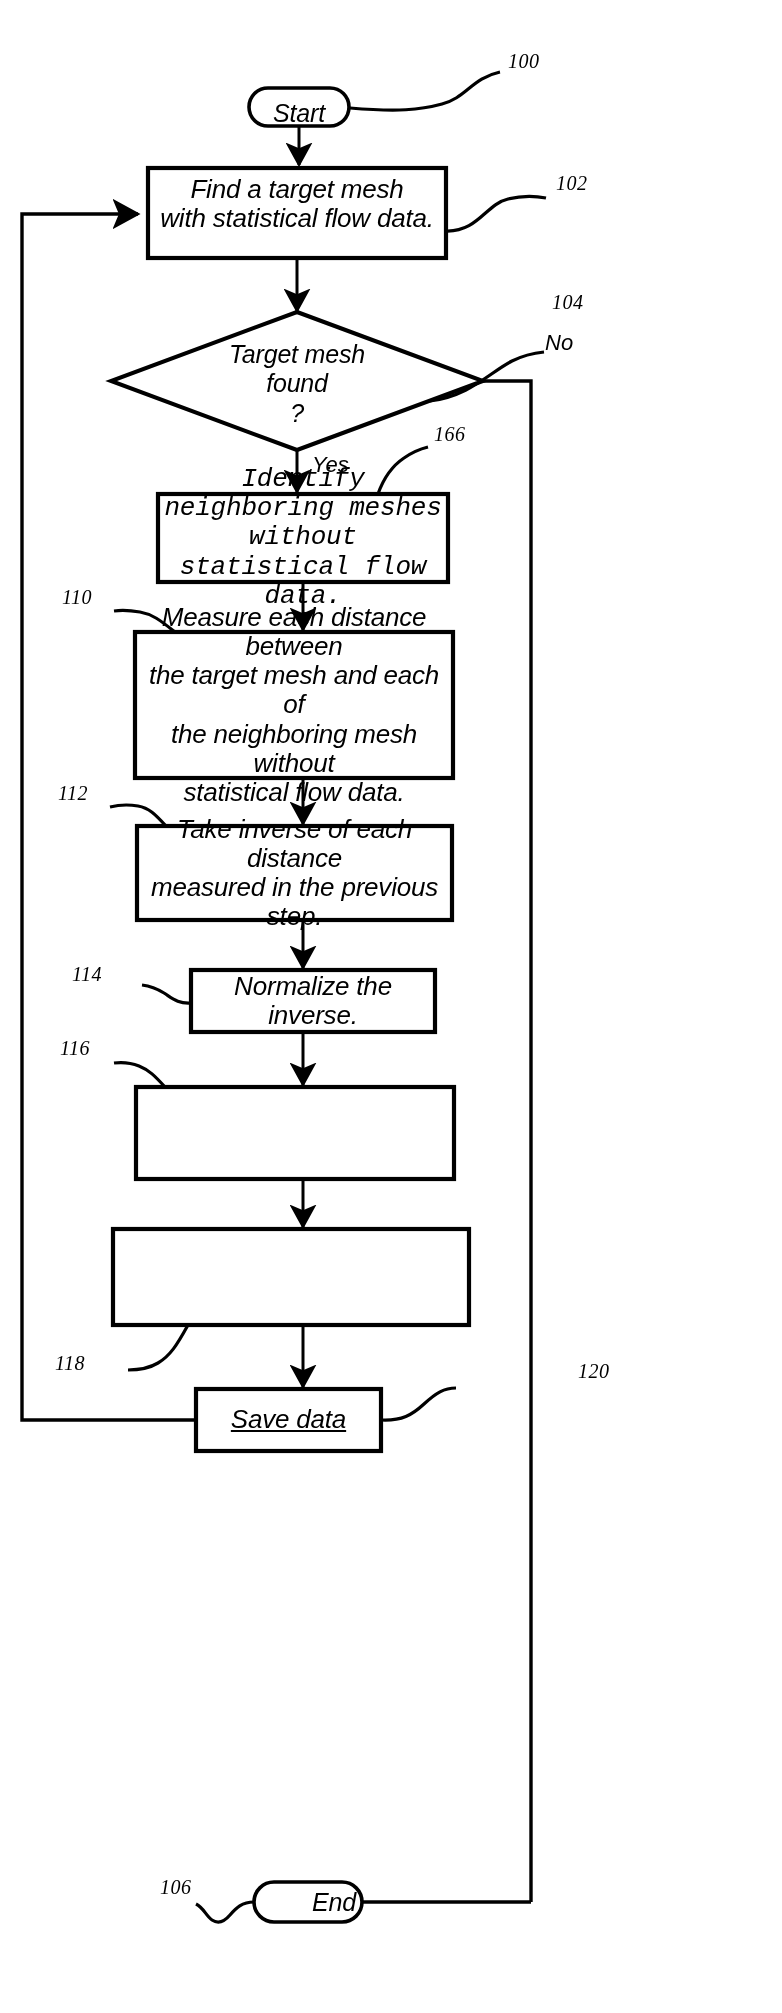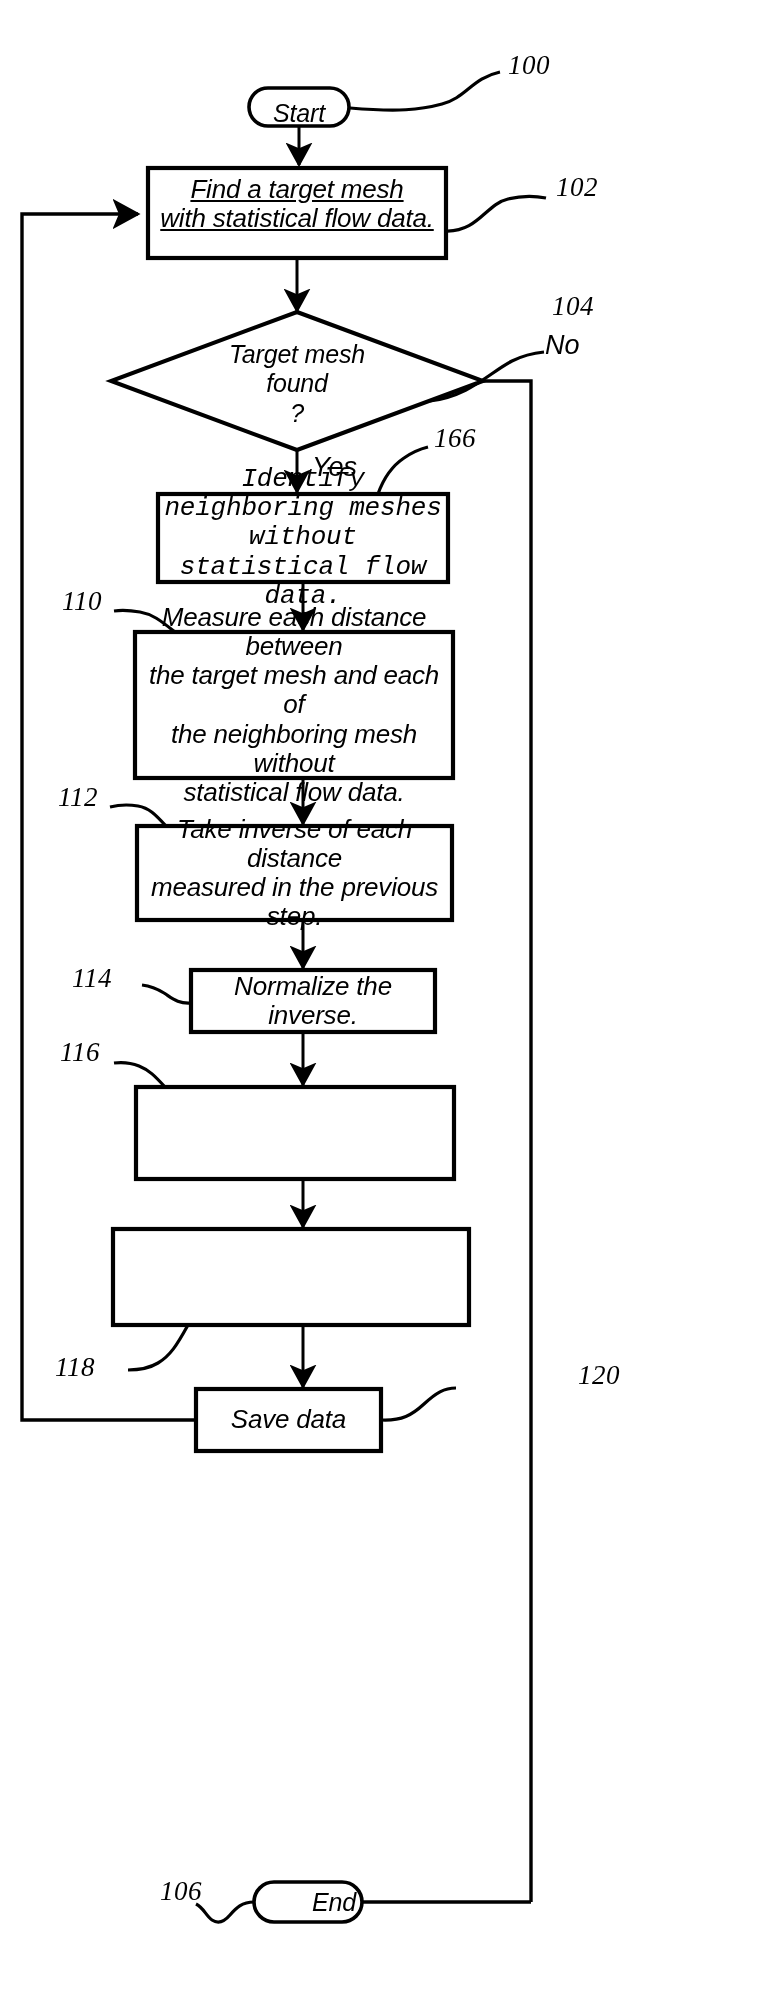--- a/index.html
+++ b/index.html
@@ -38,29 +38,29 @@
     display: flex;
     align-items: center;
     justify-content: center;
     pointer-events: none;
   }
   .ref-label {
     position: absolute;
     font-family: "Liberation Serif", serif;
     font-style: italic;
     font-weight: 400;
-    font-size: 27px;
+    font-size: 20px;
     color: #000000;
     letter-spacing: 0.5px;
   }
   .branch-label {
     position: absolute;
     font-family: "Liberation Sans", sans-serif;
     font-style: italic;
-    font-size: 27px;
+    font-size: 22px;
     color: #000000;
   }
   .terminal-text {
     font-size: 25px;
   }
   .box-text-lg {
     font-size: 26px;
   }
   .diamond-text {
     font-size: 25px;
@@ -151,21 +151,21 @@
       <path d="M 362 1902 L 531 1902" stroke-width="3.4"></path>
 
       <path d="M 254 1902 C 242 1902 236 1908 230 1915 C 224 1922 218 1924 212 1920 C 206 1916 204 1908 196 1904" stroke-width="3.2"></path>
 
     </g>
   </svg>
 
   <div class="node-text terminal-text" style="left:249px; top:88px; width:100px; height:50px;">Start</div>
   <div class="ref-label" style="left:508px; top:50px;">100</div>
 
-  <div class="node-text box-text-lg" style="left:152px; top:170px; width:290px; height:68px;text-decoration:underline;">Find a target mesh
+  <div class="node-text box-text-lg" style="left:152px; top:170px; width:290px; height:68px;">Find a target mesh
 with statistical flow data.</div>
   <div class="ref-label" style="left:556px; top:172px;">102</div>
 
   <div class="node-text diamond-text" style="left:177px; top:328px; width:240px; height:112px;">Target mesh
 found
 ?</div>
   <div class="ref-label" style="left:552px; top:291px;">104</div>
   <div class="branch-label" style="left:545px; top:330px;">No</div>
   <div class="branch-label" style="left:312px; top:452px;">Yes</div>
 
@@ -183,19 +183,19 @@
 measured in the previous step.</div>
   <div class="ref-label" style="left:58px; top:782px;">112</div>
 
   <div class="node-text box-text-lg" style="left:194px; top:972px; width:238px; height:58px;">Normalize the inverse.</div>
   <div class="ref-label" style="left:72px; top:963px;">114</div>
 
   <div class="ref-label" style="left:60px; top:1037px;">116</div>
 
   <div class="ref-label" style="left:55px; top:1352px;">118</div>
 
-  <div class="node-text box-text-lg" style="left:199px; top:1391px; width:179px; height:58px; font-style:italic;">Save data</div>
+  <div class="node-text box-text-lg" style="left:199px; top:1391px; width:179px; height:58px; font-style:italic;text-decoration:underline;">Save data</div>
   <div class="ref-label" style="left:578px; top:1360px;">120</div>
 
   <div class="node-text terminal-text" style="left:254px; top:1882px; width:108px; height:40px;padding-left:26px;">End</div>
   <div class="ref-label" style="left:160px; top:1876px;">106</div>
 
 </div>
 
 </body></html>

